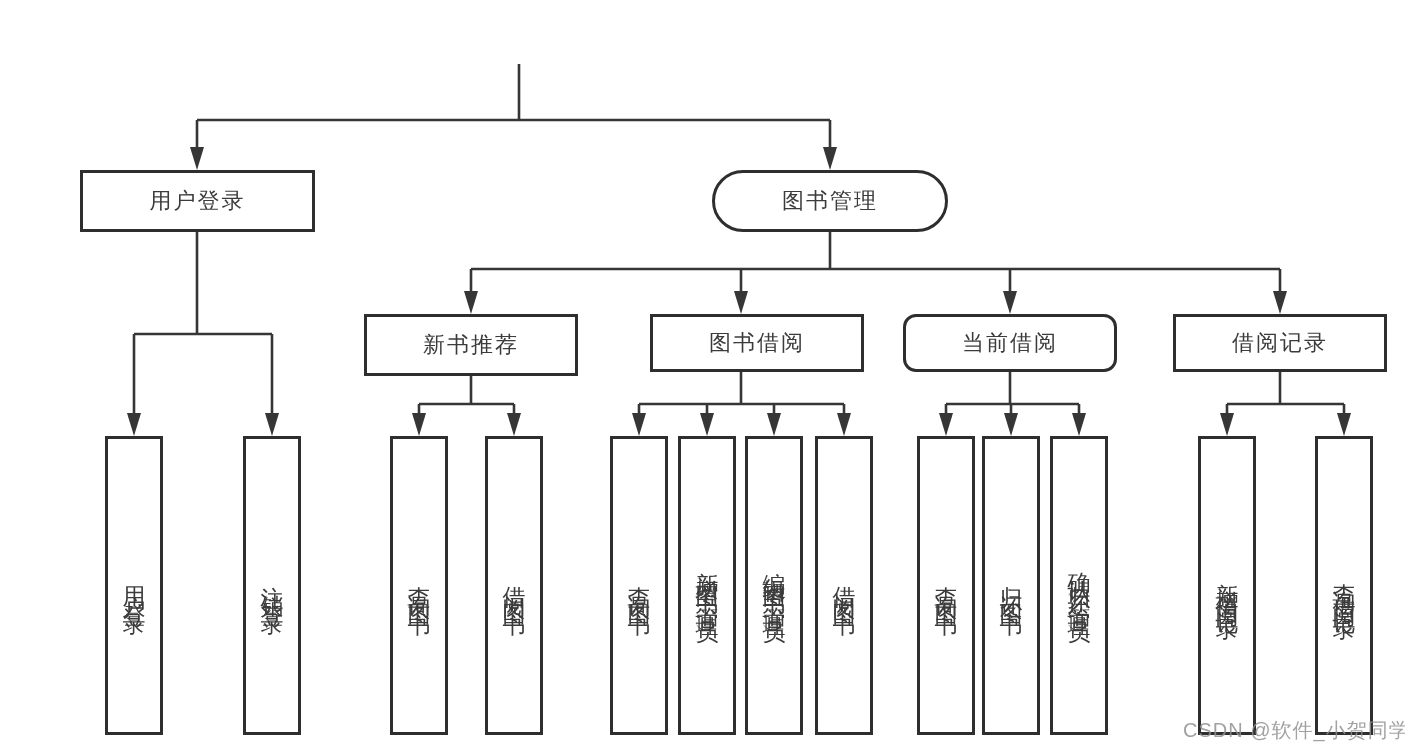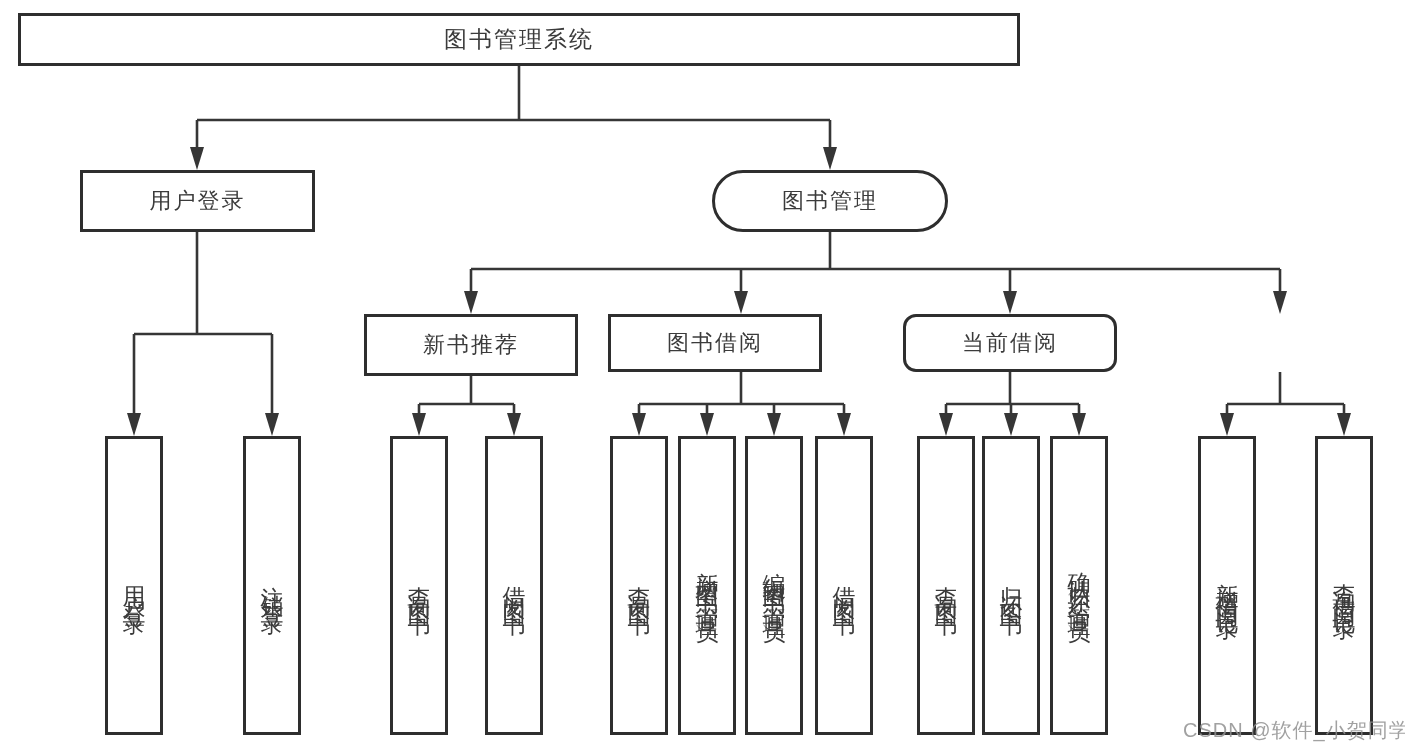--- a/index.html
+++ b/index.html
@@ -123,28 +123,28 @@
     <g>
       <path class="stroke" d="M1280 372 V404"></path>
       <path class="stroke" d="M1227 404 H1344"></path>
       <path class="stroke" d="M1227 404 V420"></path>
       <polygon class="arrow" points="1220,413 1234,413 1227,436"></polygon>
       <path class="stroke" d="M1344 404 V420"></path>
       <polygon class="arrow" points="1337,413 1351,413 1344,436"></polygon>
     </g>
   </svg>
 
-  <div class="node root" style="left:18px;top:13px;width:1002px;height:53px;">图书管理系统</div>
 
   <div class="node" style="left:80px;top:170px;width:235px;height:62px;">用户登录</div>
   <div class="node" style="left:712px;top:170px;width:236px;height:62px;border-radius:31px;">图书管理</div>
 
   <div class="node" style="left:364px;top:314px;width:214px;height:62px;">新书推荐</div>
-  <div class="node" style="left:608px;top:314px;width:214px;height:58px;">图书借阅</div>
+  <div class="node" style="left:650px;top:314px;width:214px;height:58px;">图书借阅</div>
   <div class="node" style="left:903px;top:314px;width:214px;height:58px;border-radius:13px;">当前借阅</div>
+  <div class="node" style="left:1173px;top:314px;width:214px;height:58px;">借阅记录</div>
 
   <div class="vnode" style="left:105px;top:436px;width:58px;height:299px;">用户登录</div>
   <div class="vnode" style="left:243px;top:436px;width:58px;height:299px;">注销登录</div>
 
   <div class="vnode" style="left:390px;top:436px;width:58px;height:299px;">查询图书</div>
   <div class="vnode" style="left:485px;top:436px;width:58px;height:299px;">借阅图书</div>
 
   <div class="vnode" style="left:610px;top:436px;width:58px;height:299px;">查询图书</div>
   <div class="vnode long" style="left:678px;top:436px;width:58px;height:299px;">新增图书（管理员）</div>
   <div class="vnode long" style="left:745px;top:436px;width:58px;height:299px;">编辑图书（管理员）</div>

